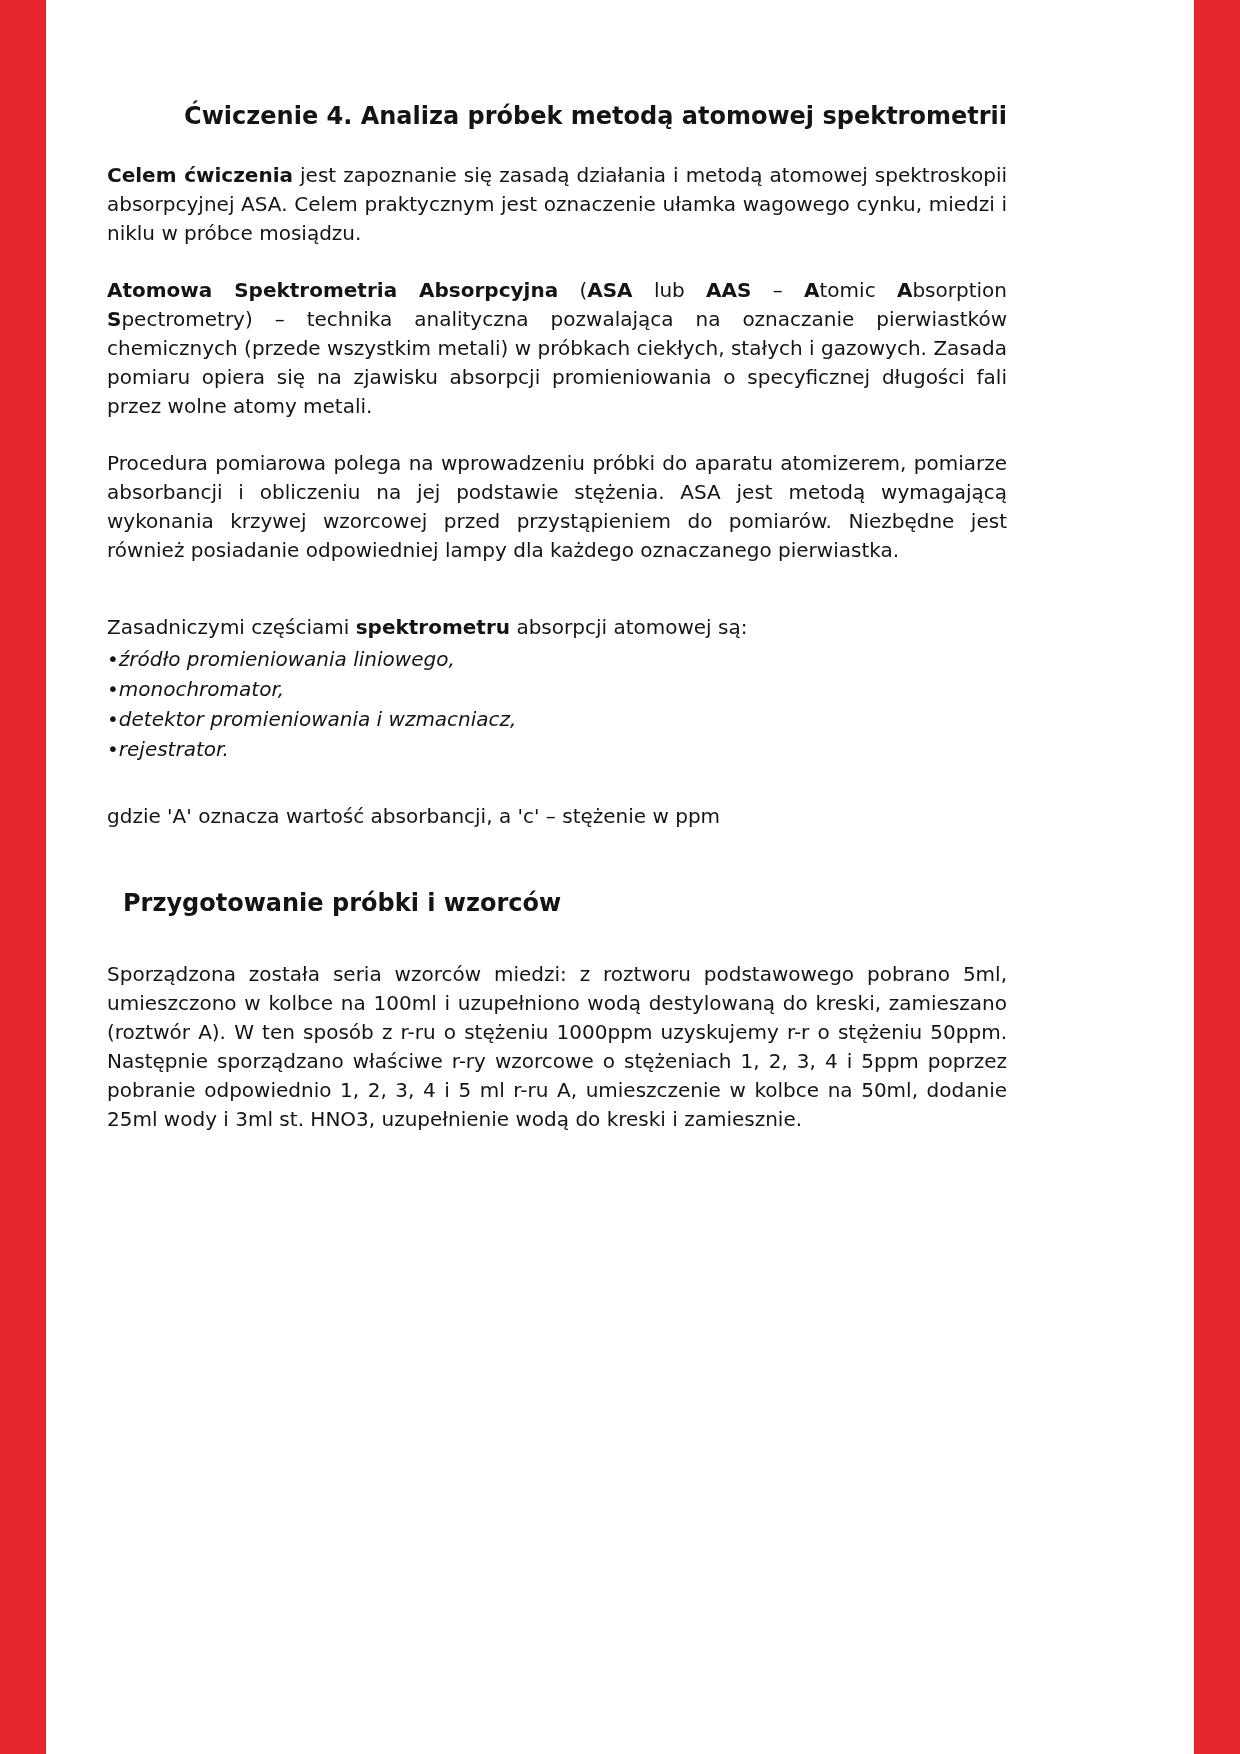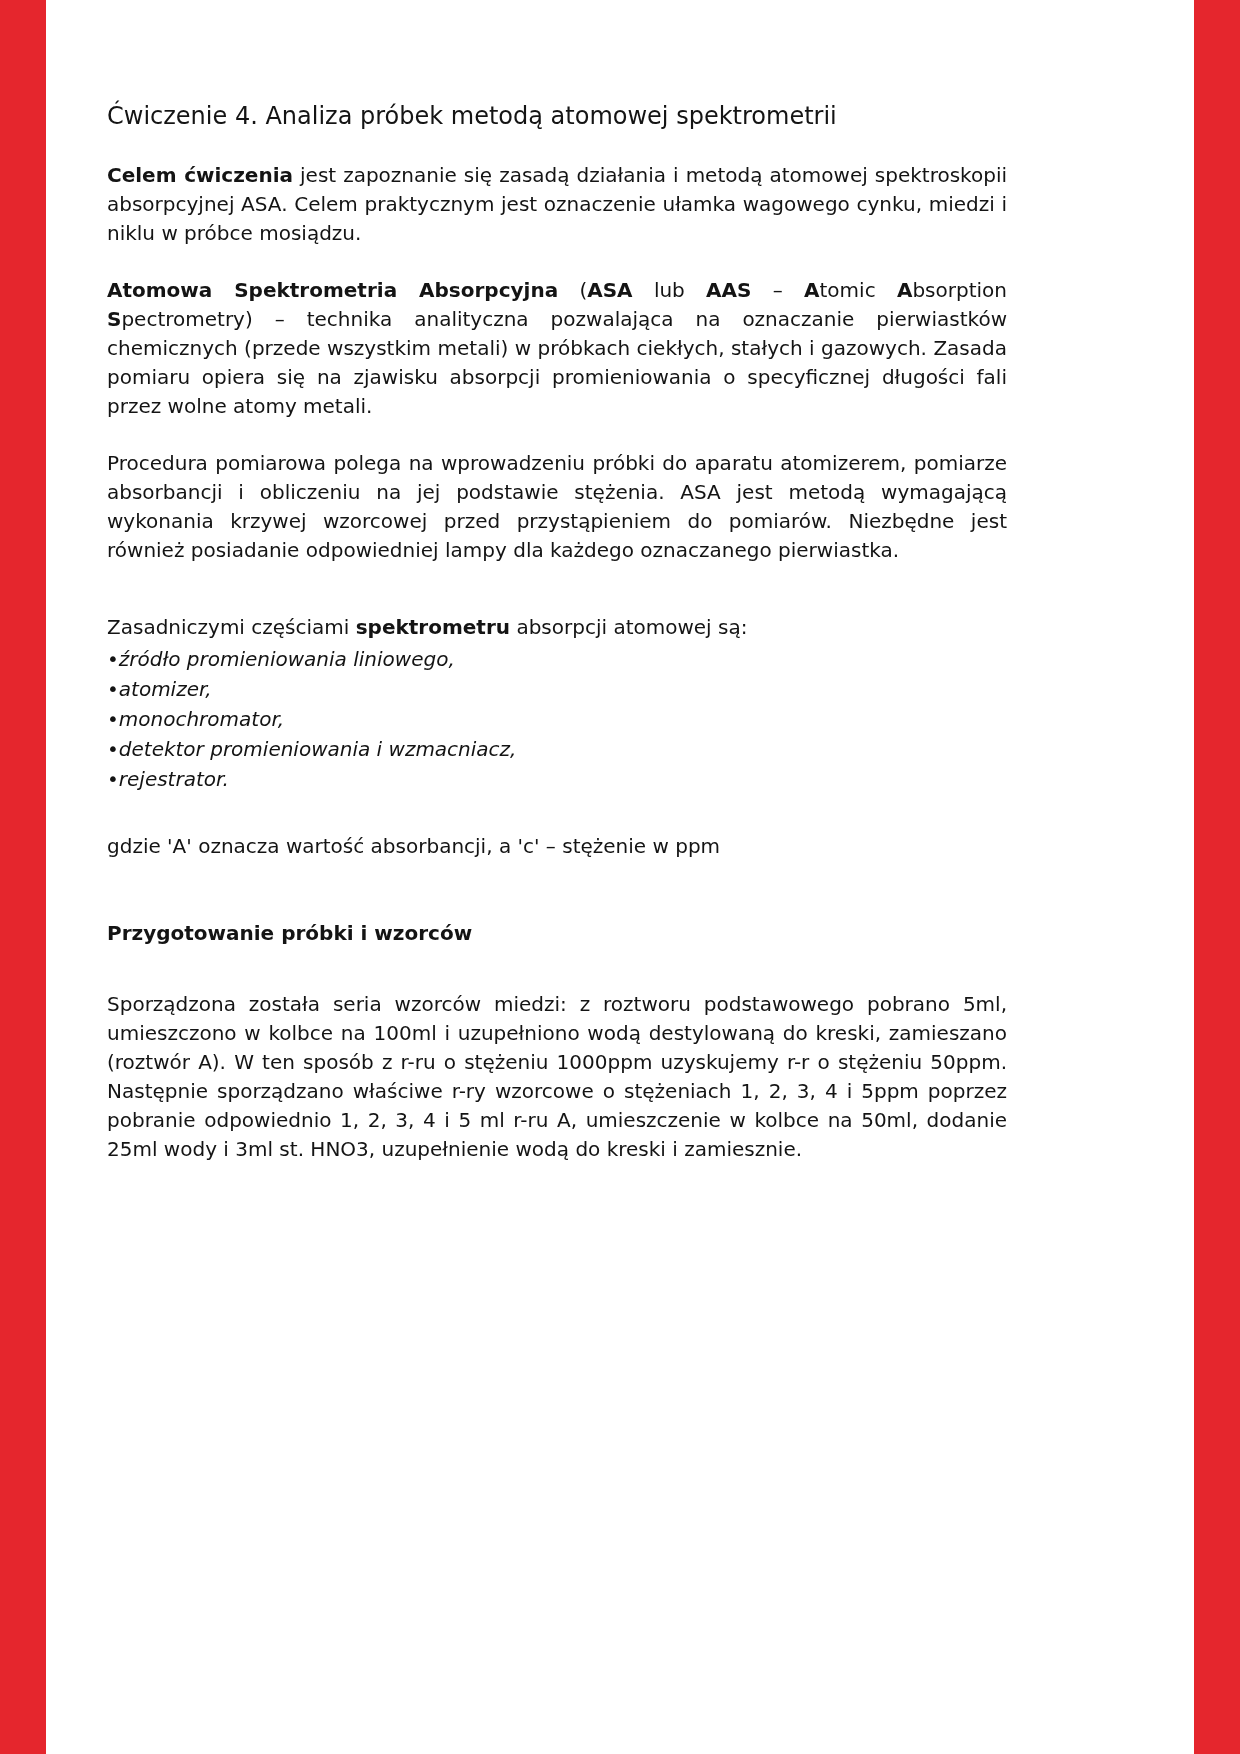--- a/index.html
+++ b/index.html
@@ -25,22 +25,22 @@
   main.page {
     position: absolute;
     left: 107px;
     top: 100px;
     width: 900px;
   }
 
   h1, h2 {
     font-size: 24px;
     line-height: 33px;
-    font-weight: normal;
-    text-align: left;
+    font-weight: bold;
+    text-align: right;
     margin: 0 0 28px 0;
   }
   h2 { margin-bottom: 52px; }
   h1 .line, h2 .line { display: block; }
 
   p, li {
     font-size: 20px;
     line-height: 29px;
   }
   p.just {
@@ -53,24 +53,24 @@
     margin: 0 0 38px 0;
     padding: 0;
   }
   ul.components li { line-height: 30px; font-style: italic; }
   p.calibration { margin-bottom: 0; }
   p.note {
     text-align: left;
     margin: 0 0 28px 0;
   }
   h3.section-heading {
-    font-size: 20px;
+    font-size: 24px;
     line-height: 29px;
     font-weight: bold;
-    margin: 58px 0 42px 0;
+    margin: 58px 0 42px 16px;
   }
   .seg-b { font-weight: bold; }
   p.preparation { margin-bottom: 0; }
 </style>
 </head>
 <body>
 
 <div class="red-bar left" style="background-color: rgb(229, 38, 45);"></div>
 <div class="red-bar right" style="background-color: rgb(229, 38, 45);"></div>
 
@@ -87,23 +87,20 @@
 
   <p class="just"><span>Procedura pomiarowa polega na wprowadzeniu próbki do aparatu atomizerem, pomiarze absorbancji i obliczeniu na jej podstawie stężenia. ASA jest metodą wymagającą wykonania krzywej wzorcowej przed przystąpieniem do pomiarów. Niezbędne jest również posiadanie odpowiedniej lampy dla każdego oznaczanego pierwiastka.</span></p>
 
   <p class="just components-intro"><span>Zasadniczymi częściami </span><span class="seg-b">spektrometru</span><span> absorpcji atomowej są:</span></p>
 
   <ul class="components">
     <li>
       <span class="bullet">•</span><span>źródło promieniowania liniowego,</span>
     </li>
     <li>
-      <span class="bullet">•</span><span>atomizer,</span>
-    </li>
-    <li>
       <span class="bullet">•</span><span>monochromator,</span>
     </li>
     <li>
       <span class="bullet">•</span><span>detektor promieniowania i wzmacniacz,</span>
     </li>
     <li>
       <span class="bullet">•</span><span>rejestrator.</span>
     </li>
   </ul>
 

